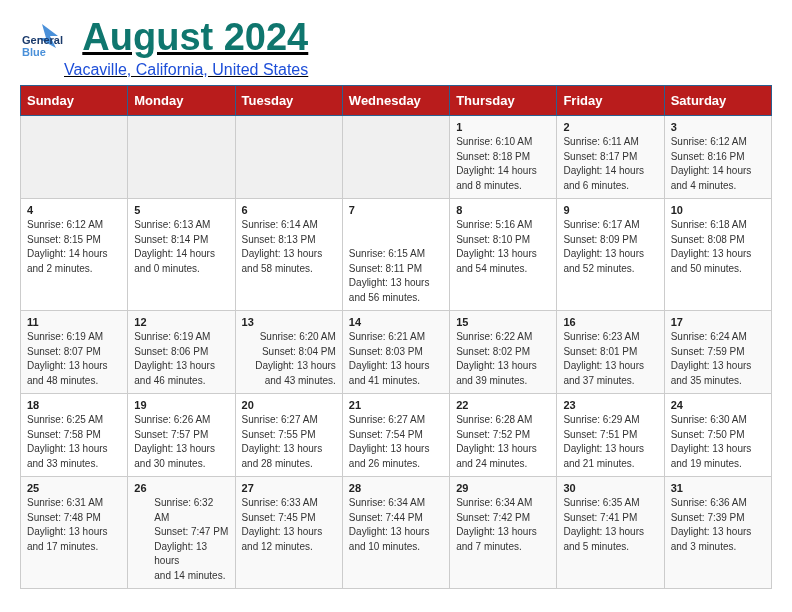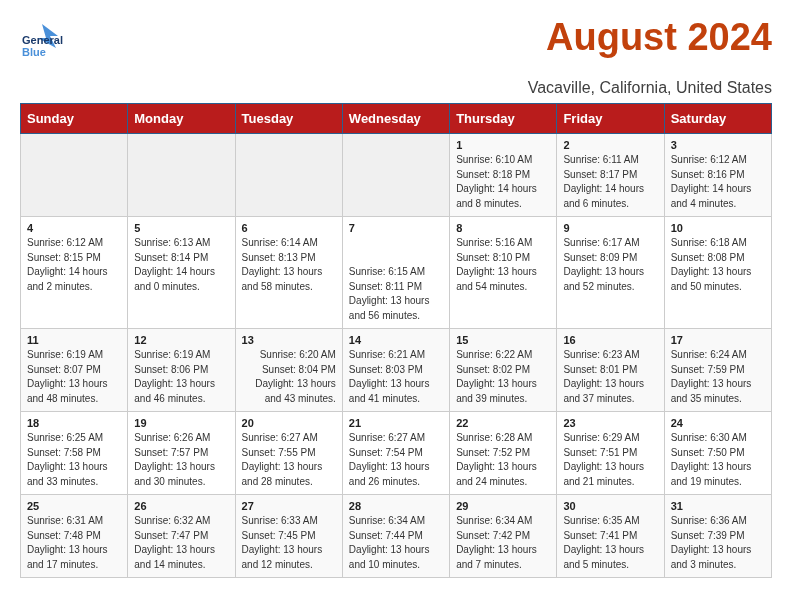--- a/index.html
+++ b/index.html
@@ -6,35 +6,36 @@
     body {
       font-family: Arial, sans-serif;
       background: #fff;
       width: 792px;
       min-height: 612px;
       padding: 16px 20px 20px;
     }
     .header-area {
       display: flex;
       align-items: flex-start;
-      justify-content: space-between;
+      justify-content: flex-start;
       margin-bottom: 6px;
+      text-decoration: underline;
     }
     .title-block {
       text-align: right;
     }
     .main-title {
       font-size: 38px;
       font-weight: bold;
-      color: #c2410c;
+      color: #0f766e;
     }
     .subtitle {
       font-size: 16px;
-      color: #404040;
-      margin-top: 20px;
+      color: #1d4ed8;
+      margin-top: 2px;
     }
     .calendar-table {
       width: 100%;
       border-collapse: collapse;
       border: 1px solid #ccc;
     }
     .calendar-table thead tr th {
       background-color: #b91c1c;
       color: #fff;
       font-size: 13px;
@@ -293,21 +294,21 @@
       <tr>
         <td>
           <span class="day-num">25</span>
           <div class="day-info" style="white-space: pre-line;">Sunrise: 6:31 AM
 Sunset: 7:48 PM
 Daylight: 13 hours
 and 17 minutes.</div>
         </td>
         <td>
           <span class="day-num">26</span>
-          <div class="day-info" style="white-space: pre-line;">Sunrise: 6:32 AM
+          <div class="day-info" style="white-space: pre-line; margin-left: 20px;">Sunrise: 6:32 AM
 Sunset: 7:47 PM
 Daylight: 13 hours
 and 14 minutes.</div>
         </td>
         <td>
           <span class="day-num">27</span>
           <div class="day-info" style="white-space: pre-line;">Sunrise: 6:33 AM
 Sunset: 7:45 PM
 Daylight: 13 hours
 and 12 minutes.</div>

